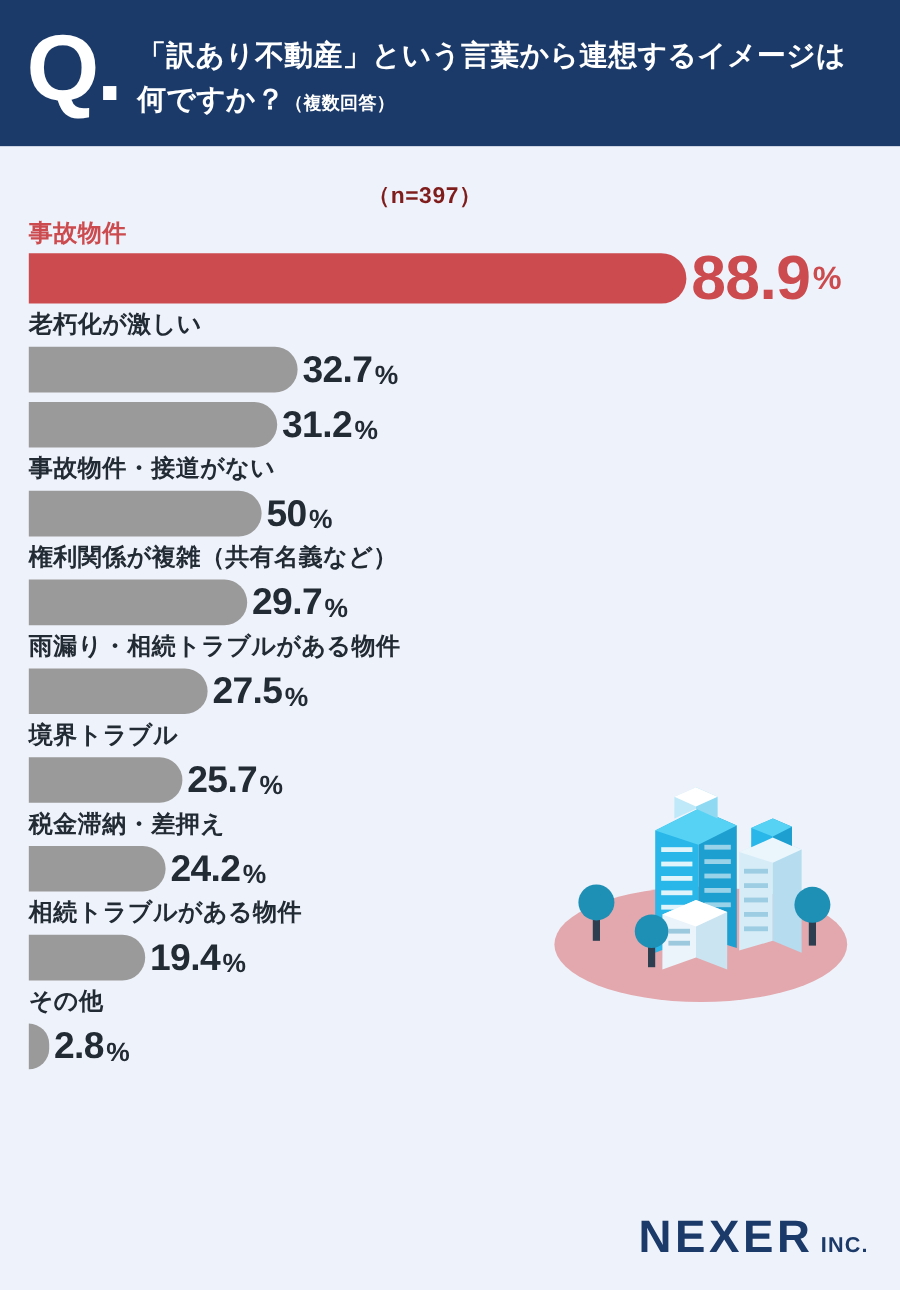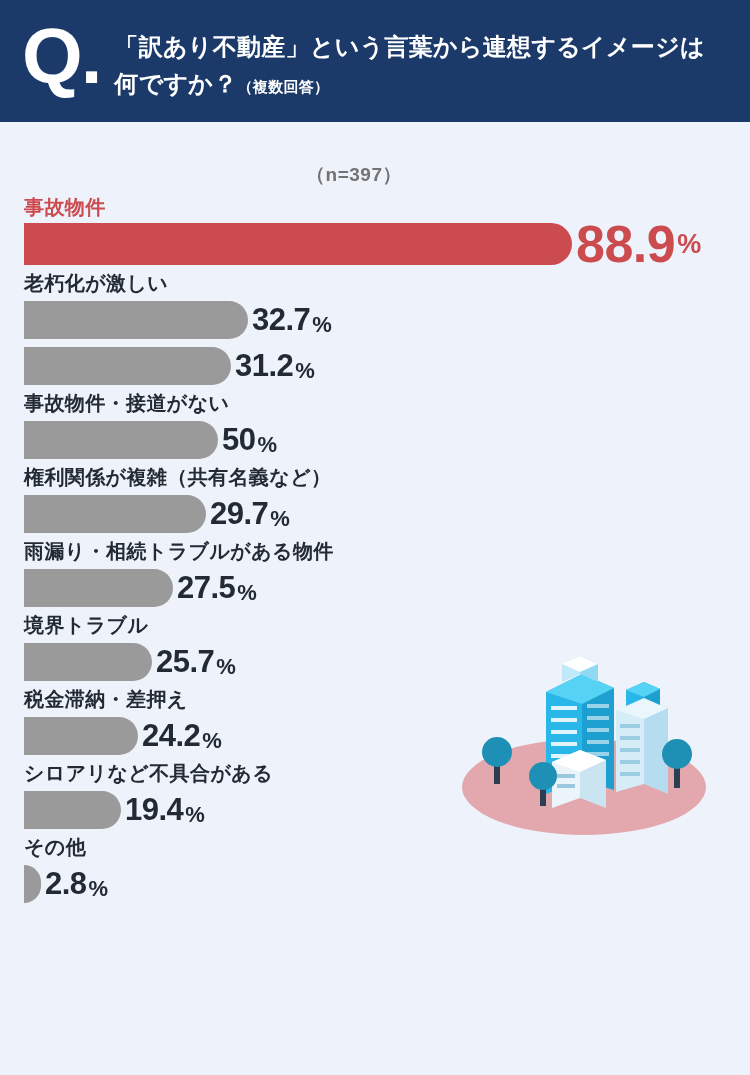--- a/index.html
+++ b/index.html
@@ -55,23 +55,23 @@
     position: relative;
     width: 750px;
     height: 953px;
     background: #eef2fa;
     box-sizing: border-box;
     padding: 0 24px;
   }
   .sample-size {
     text-align: center;
     font-size: 19px;
-    color: #737373;
-    font-weight: 700;
-    padding-top: 40px;
+    color: #7f1d1d;
+    font-weight: 700;
+    padding-top: 28px;
     padding-bottom: 6px;
     letter-spacing: 0.5px;
     width: 660px;
   }
 
   .rows {
     position: relative;
     z-index: 3;
   }
   .row {
@@ -320,33 +320,37 @@
     <div class="row">
       <div class="row-label">税金滞納・差押え</div>
       <div class="bar-line">
         <div class="bar" style="width:114px"></div>
         <div class="value">24.2</div>
         <div class="unit">%</div>
       </div>
     </div>
 
     <div class="row">
-      <div class="row-label">シロアリなど不具合がある</div>
+      <div class="row-label">相続トラブルがある物件</div>
       <div class="bar-line">
         <div class="bar" style="width:97px"></div>
         <div class="value">19.4</div>
         <div class="unit">%</div>
       </div>
     </div>
 
     <div class="row">
       <div class="row-label">その他</div>
       <div class="bar-line">
         <div class="bar" style="width:17px"></div>
         <div class="value">2.8</div>
         <div class="unit">%</div>
       </div>
     </div>
 
   </div>
 
+  <div class="logo">
+    <span class="logo-main">NEXER</span>
+    <span class="logo-sub">INC.</span>
+  </div>
 
 </div>
 
 </body></html>

